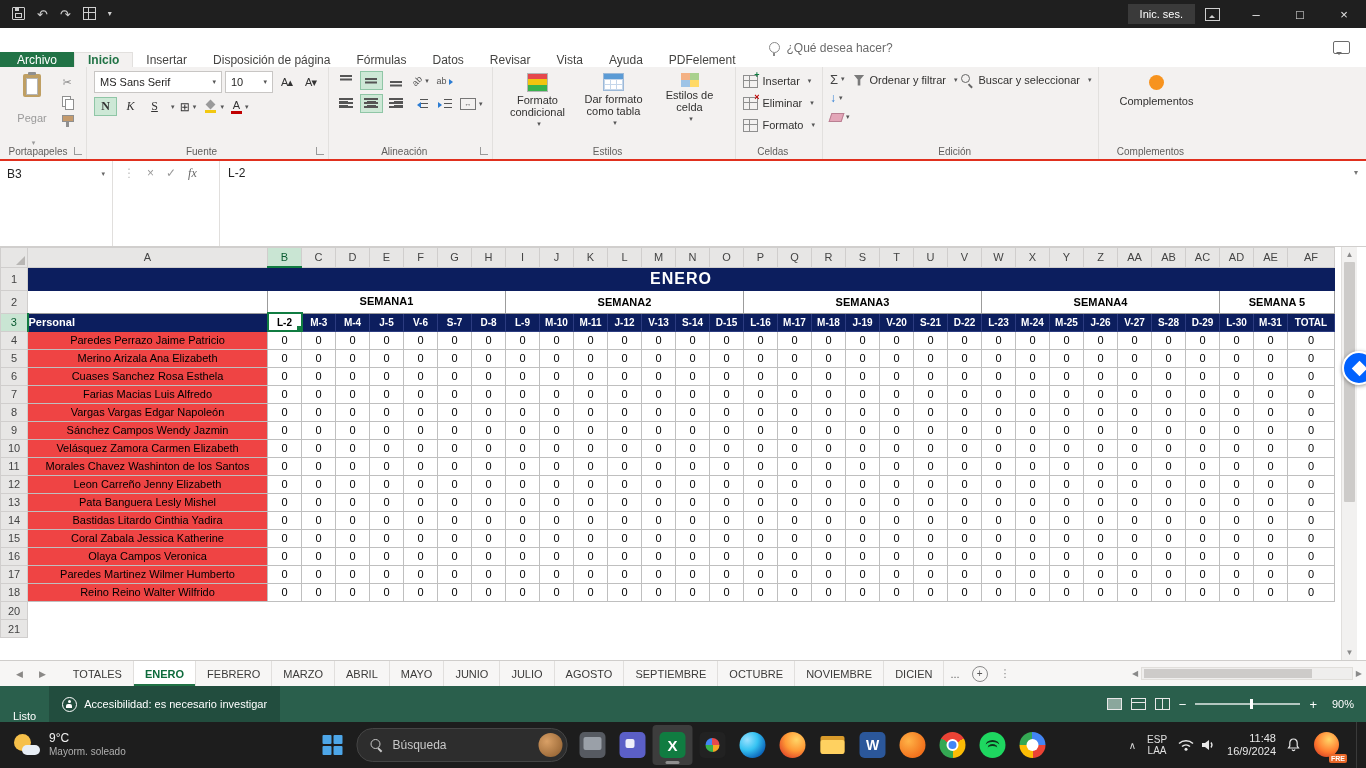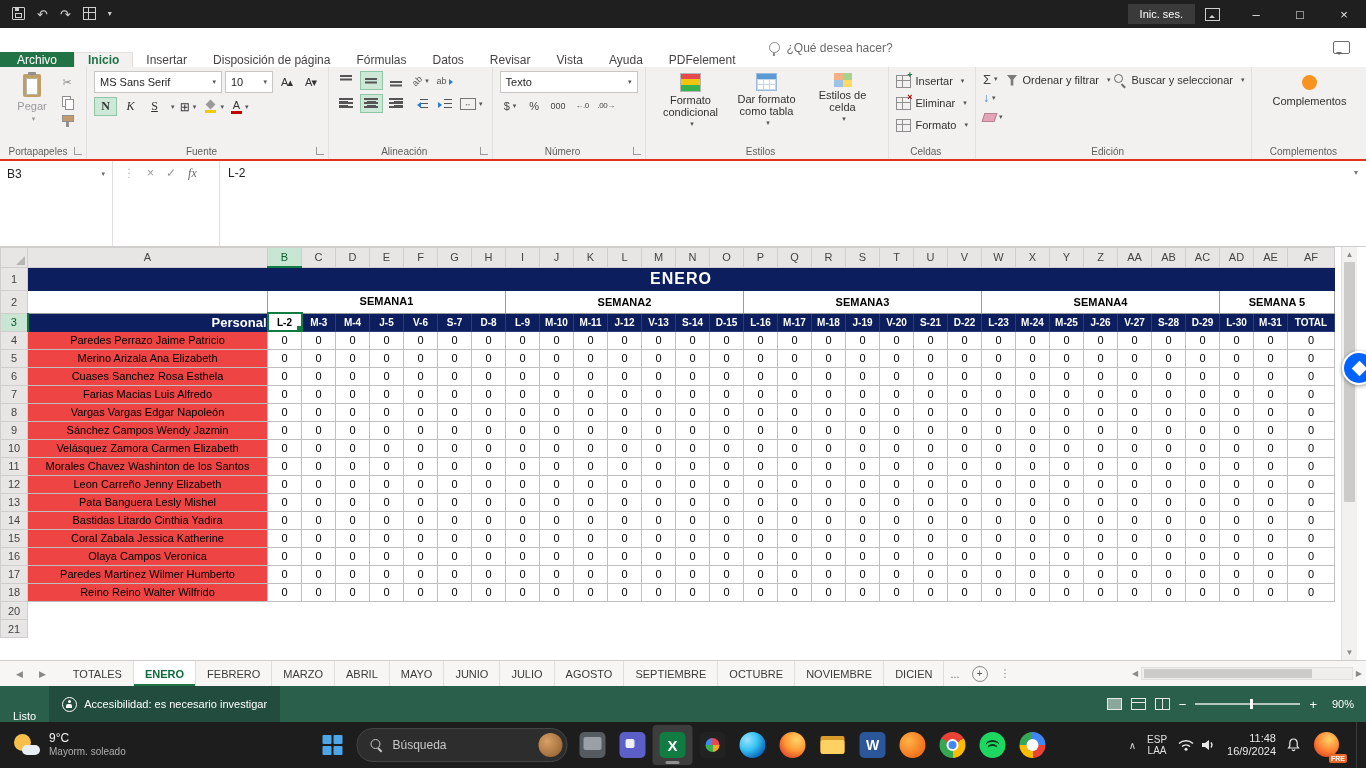--- a/index.html
+++ b/index.html
@@ -33,21 +33,21 @@
   .bulb:after{content:"";position:absolute;left:3px;bottom:-4px;width:2px;height:3px;background:#8a8a8a;}
   .feedback-ic{margin-left:auto;align-self:center;margin-right:16px;width:15px;height:11px;border:1px solid #6b6b6b;border-radius:2px;position:relative;cursor:pointer;}
   .feedback-ic:after{content:"";position:absolute;left:2px;bottom:-5px;border:3px solid transparent;border-top-color:#6b6b6b;}
 
   
   .ribbon{flex:0 0 92px;background:#f3f1f0;display:flex;align-items:stretch;padding-left:2px;overflow:hidden;}
   .rgroup{position:relative;display:flex;align-items:flex-start;padding:4px 7px 16px;border-right:1px solid #e2e0de;}
   .rgroup-label{position:absolute;bottom:2px;left:0;right:12px;text-align:center;font-size:10px;color:#605e5c;white-space:nowrap;}
   .launcher{position:absolute;bottom:4px;right:4px;width:7px;height:7px;border-left:1px solid #999;border-bottom:1px solid #999;cursor:pointer;}
   .caret{font-size:7px;color:#555;margin-left:3px;}
-  .paste-btn{display:flex;flex-direction:column;align-items:center;width:46px;gap:3px;padding-top:3px;cursor:pointer;}
+  .paste-btn{display:flex;flex-direction:column;align-items:center;width:46px;gap:15px;padding-top:3px;cursor:pointer;}
   .clipboard-ic{position:relative;width:18px;height:23px;background:#bf9f63;border-radius:2px;}
   .clipboard-ic:before{content:"";position:absolute;left:3px;top:4px;right:3px;bottom:2px;background:#fff;border:1px solid #b5b5b5;}
   .clipboard-ic:after{content:"";position:absolute;left:5px;top:-2px;width:8px;height:3px;background:#8f8f8f;border-radius:1px;}
   .paste-label{font-size:11px;color:#9a9a9a;}
   .clip-mini{display:flex;flex-direction:column;gap:6px;padding:5px 3px;}
   .mini-btn{width:18px;height:13px;display:flex;align-items:center;justify-content:center;font-size:11px;color:#8a8a8a;cursor:pointer;}
   .copy-ic{position:relative;width:11px;height:12px;}
   .copy-ic:before,.copy-ic:after{content:"";position:absolute;width:7px;height:9px;border:1px solid #8f8f8f;background:#fff;}
   .copy-ic:before{left:0;top:0;}.copy-ic:after{left:3px;top:3px;}
   .painter-ic{position:relative;width:11px;height:13px;}
@@ -136,21 +136,21 @@
   th.corner:after{content:"";position:absolute;right:2px;bottom:2px;border-left:9px solid transparent;border-bottom:9px solid #b8b6b4;}
   .colh-sel{background:#c9e5d3 !important;border-bottom:2px solid #107c41 !important;color:#0b5c32 !important;}
   .rowh{background:#e7e6e5;border:1px solid #d0cecd;font-size:11px;font-weight:normal;color:#444;text-align:center;cursor:cell;}
   .rowh-sel{background:#c9e5d3 !important;border-right:2px solid #107c41 !important;color:#0b5c32 !important;}
   .row-month{height:23px;}
   .month-cell{background:#0c1e5e;color:#fff;font-weight:bold;font-size:16px;text-align:center;letter-spacing:1px;border:1px solid #0c1e5e;cursor:cell;}
   .row-weeks{height:23px;}
   .week-blank{background:#fff;border:1px solid #9c9c9c;cursor:cell;}
   .week-cell{background:#fff;border:1px solid #9c9c9c;font-weight:bold;font-size:11px;text-align:center;color:#000;cursor:cell;}
   .row-days{height:18px;}
-  .personal-cell{background:#0c1e5e;color:#fff;font-weight:bold;font-size:13px;padding-left:4px;border:1px solid #0c1e5e;text-align:right;cursor:cell;}
+  .personal-cell{background:#0c1e5e;color:#fff;font-weight:bold;font-size:11px;padding-left:4px;border:1px solid #0c1e5e;text-align:left;cursor:cell;}
   .day-cell{background:#0c1e5e;color:#fff;font-weight:bold;font-size:10px;text-align:center;border:1px solid #2c3c80;cursor:cell;}
   .day-sel{background:#fff !important;color:#000 !important;border:2px solid #107c41 !important;position:relative;}
   .day-sel:after{content:"";position:absolute;right:0;bottom:0;width:4px;height:4px;background:#107c41;}
   .row-data{height:18px;}
   .name-cell{font-size:11px;color:#000;padding-left:3px;border:1px solid #bfbfbf;text-align:center;background:#ef4444;cursor:cell;}
   .zero-cell{font-size:11px;color:#000;text-align:center;border:1px solid #bfbfbf;background:#fff;cursor:cell;}
   .row-empty .rowh{vertical-align:bottom;padding-bottom:2px;}
   .row-e19{height:48px;}.row-e20{height:18px;}.row-e21{height:18px;}
   .empty-cell{background:#fff;border:none;cursor:cell;}
   .vscroll{position:absolute;top:0;bottom:0;left:1341px;width:15px;background:#f2f1f0;border-left:1px solid #e1dfdd;display:flex;flex-direction:column;align-items:center;}
@@ -383,42 +383,20 @@
           <span class="fbtn">
               <span class="merge-ic">↔</span>
               <span class="caret">▾</span>
             </span>
         </div>
       </div>
       <span class="rgroup-label">Alineación</span>
       <span class="launcher"></span>
     </div>
 
-    <div class="rgroup">
-      <div class="fcol">
-        <div class="frow">
-          <span class="select sel-num">
-              <span>Texto</span>
-              <span class="caret">▾</span>
-            </span>
-        </div>
-        <div class="frow">
-          <span class="fbtn numbtn">
-              <span>$</span>
-              <span class="caret">▾</span>
-            </span>
-          <span class="fbtn numbtn">%</span>
-          <span class="fbtn numbtn" style="font-size:9px;">000</span>
-          <span class="fbtn decbtn">←.0</span>
-          <span class="fbtn decbtn">.00→</span>
-        </div>
-      </div>
-      <span class="rgroup-label">Número</span>
-      <span class="launcher"></span>
-    </div>
 
     <div class="rgroup">
       <div class="style-btn">
         <span class="ic-cond"></span>
         <span class="lbl">Formato condicional</span>
         <span class="caret">▾</span>
       </div>
       <div class="style-btn">
         <span class="ic-table"></span>
         <span class="lbl">Dar formato como tabla</span>

